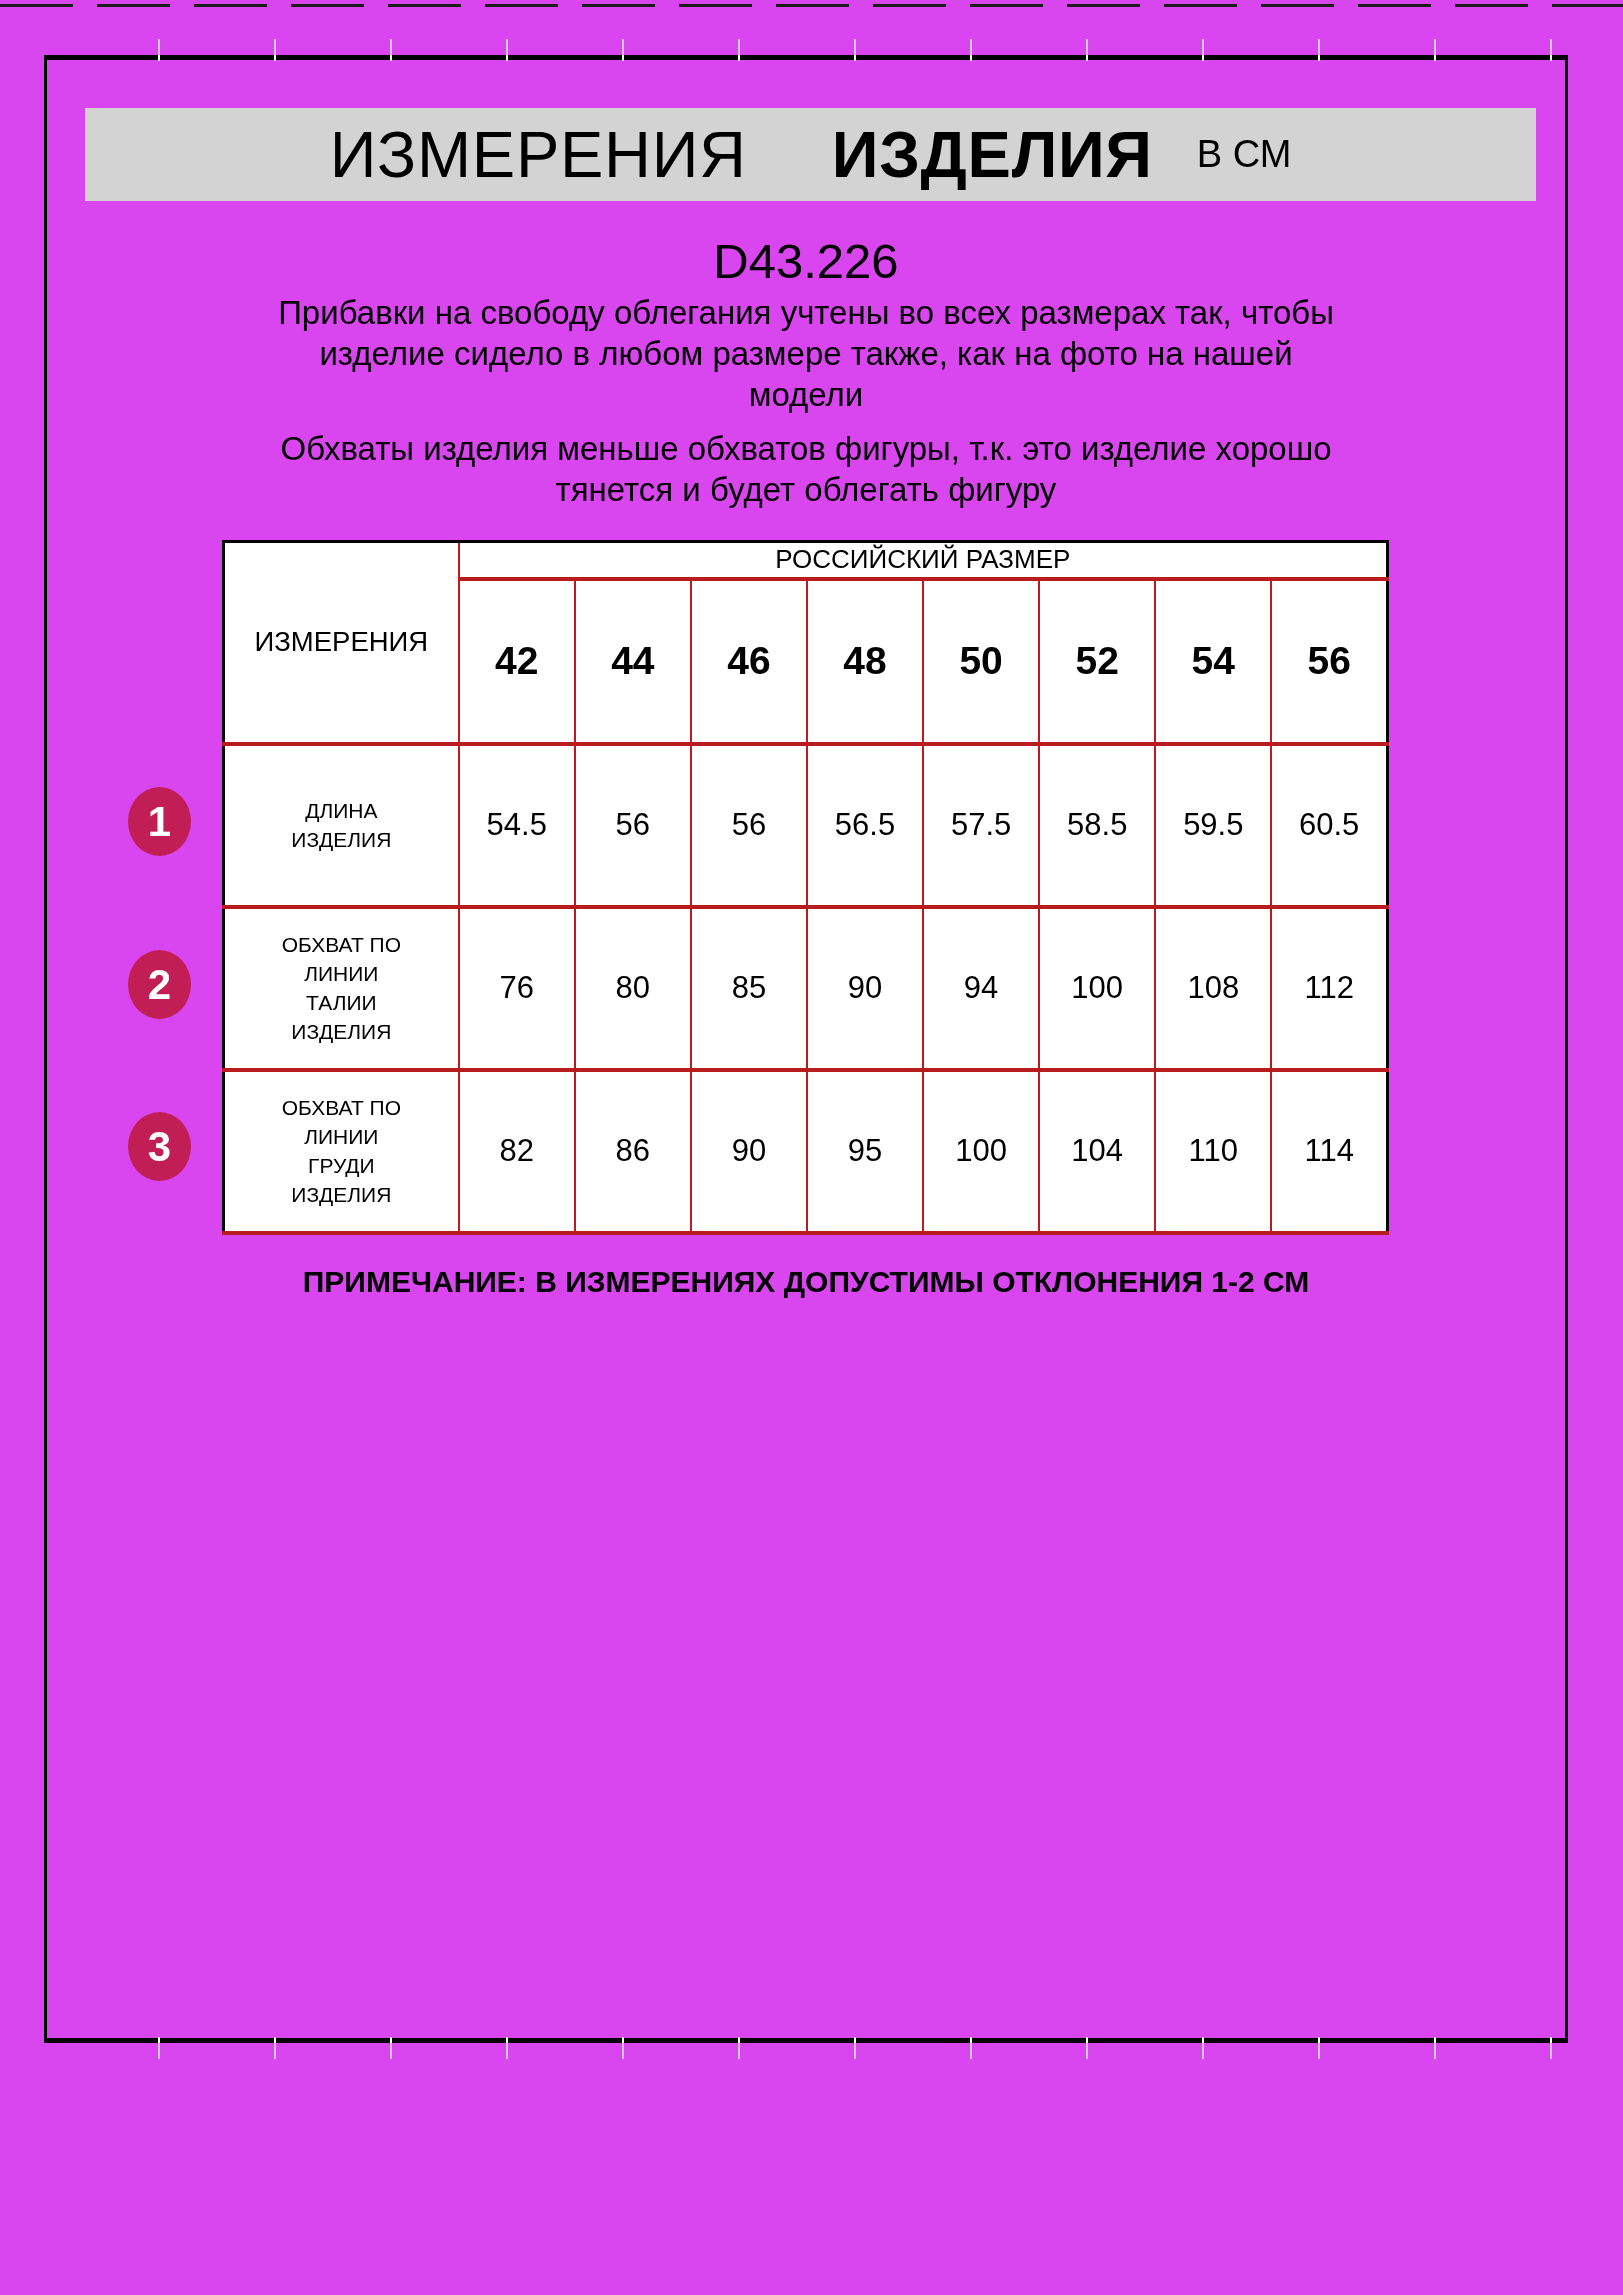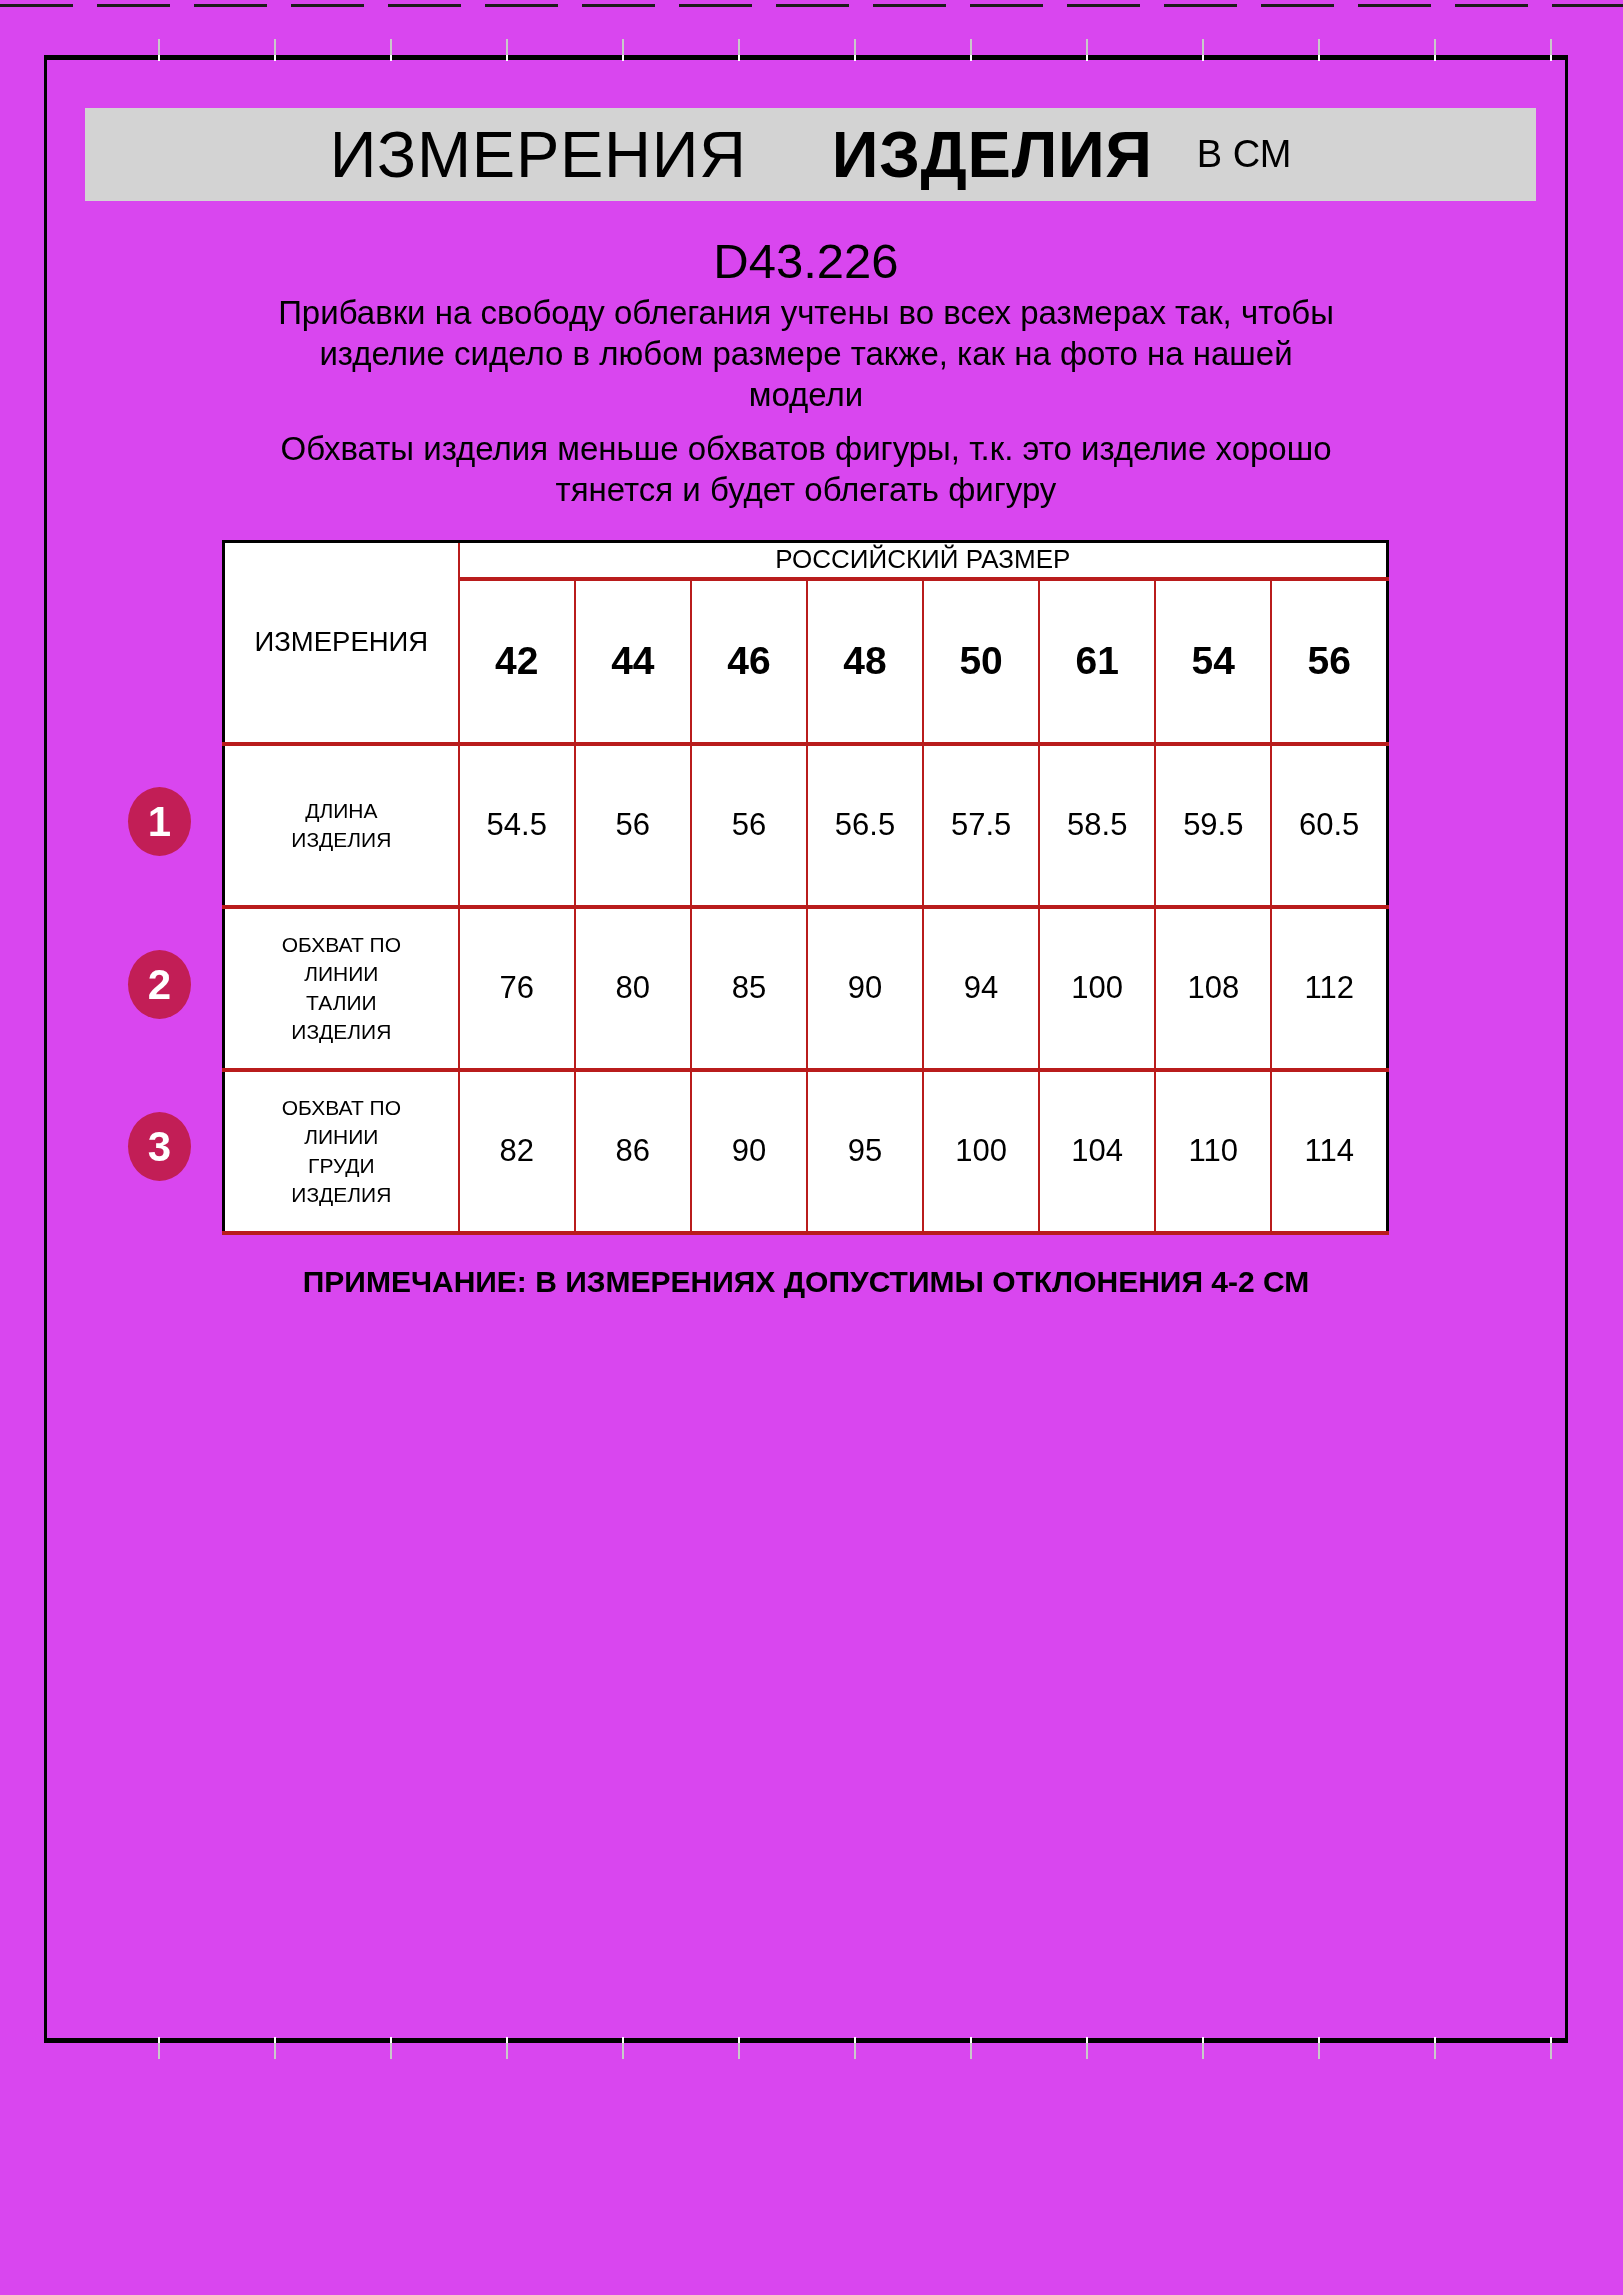--- a/index.html
+++ b/index.html
@@ -137,21 +137,21 @@
       <tr class="hrow1">
         <th class="corner" rowspan="2">ИЗМЕРЕНИЯ</th>
         <th class="group" colspan="8">РОССИЙСКИЙ РАЗМЕР</th>
       </tr>
       <tr class="hrow2">
         <th>42</th>
         <th>44</th>
         <th>46</th>
         <th>48</th>
         <th>50</th>
-        <th>61</th>
+        <th>52</th>
         <th>54</th>
         <th>56</th>
       </tr>
       <tr class="drow">
         <th class="rlabel"><span class="wrap">ДЛИНА ИЗДЕЛИЯ</span></th>
         <td class="val">54.5</td>
         <td class="val">56</td>
         <td class="val">56</td>
         <td class="val">56.5</td>
         <td class="val">57.5</td>
@@ -187,16 +187,16 @@
   <div class="num-circle nc1">
     <span>1</span>
   </div>
   <div class="num-circle nc2">
     <span>2</span>
   </div>
   <div class="num-circle nc3">
     <span>3</span>
   </div>
 
-  <div class="note">ПРИМЕЧАНИЕ: В ИЗМЕРЕНИЯХ ДОПУСТИМЫ ОТКЛОНЕНИЯ 4-2 СМ</div>
+  <div class="note">ПРИМЕЧАНИЕ: В ИЗМЕРЕНИЯХ ДОПУСТИМЫ ОТКЛОНЕНИЯ 1-2 СМ</div>
 
 </div>
 
 
 </body></html>

